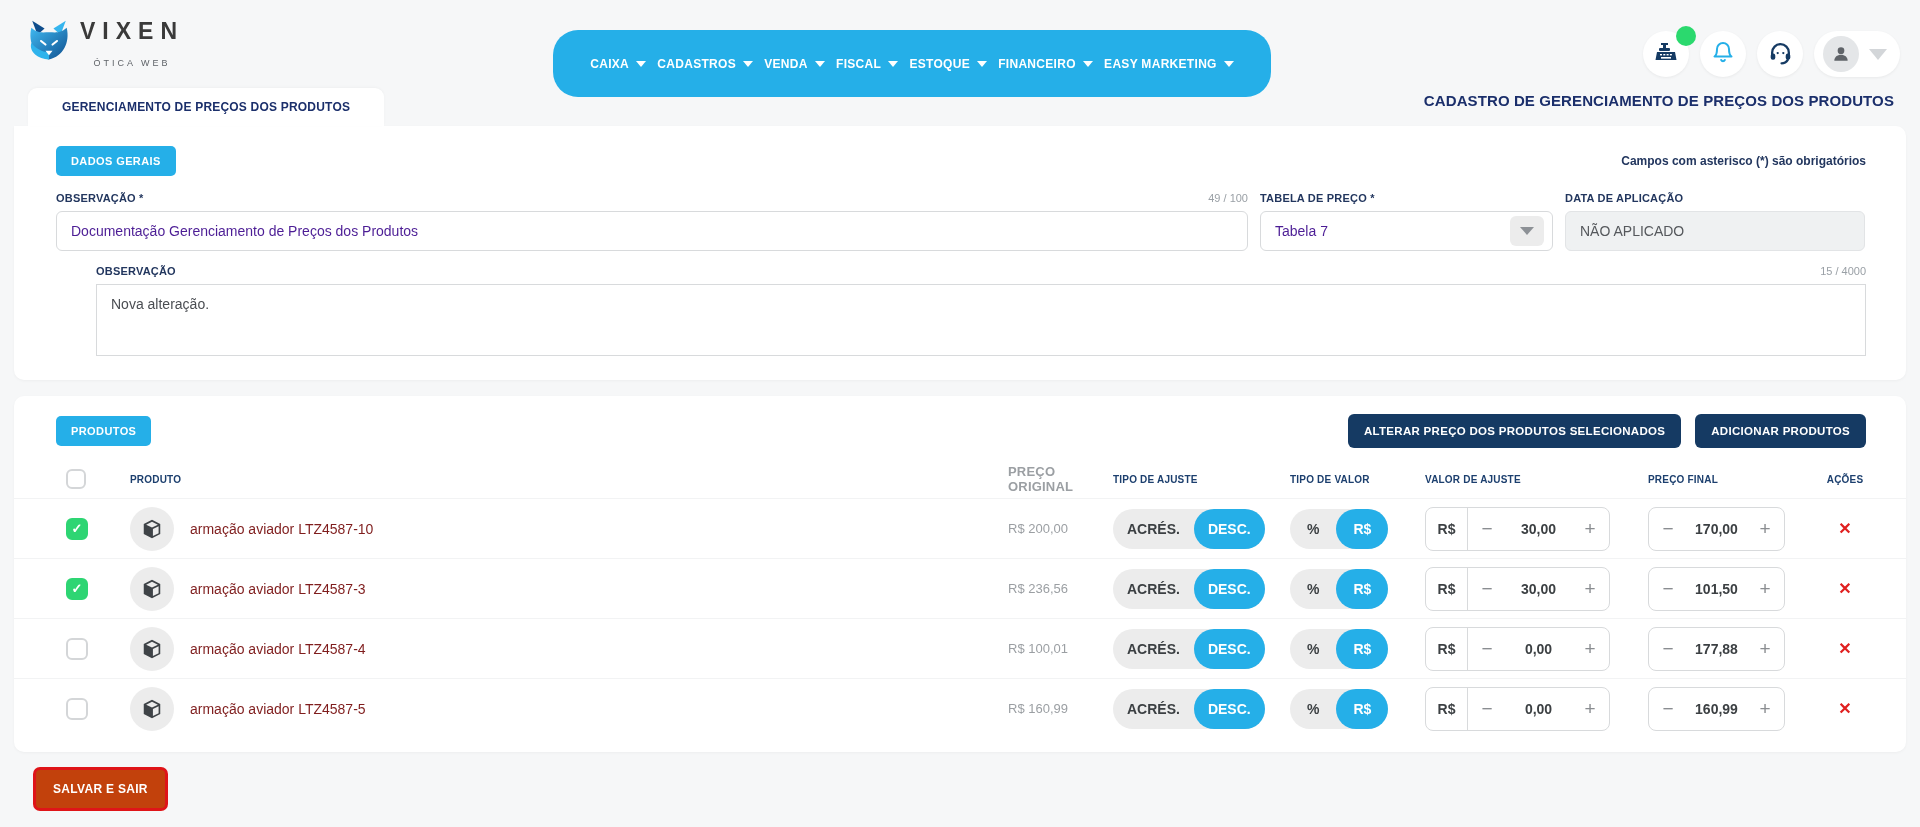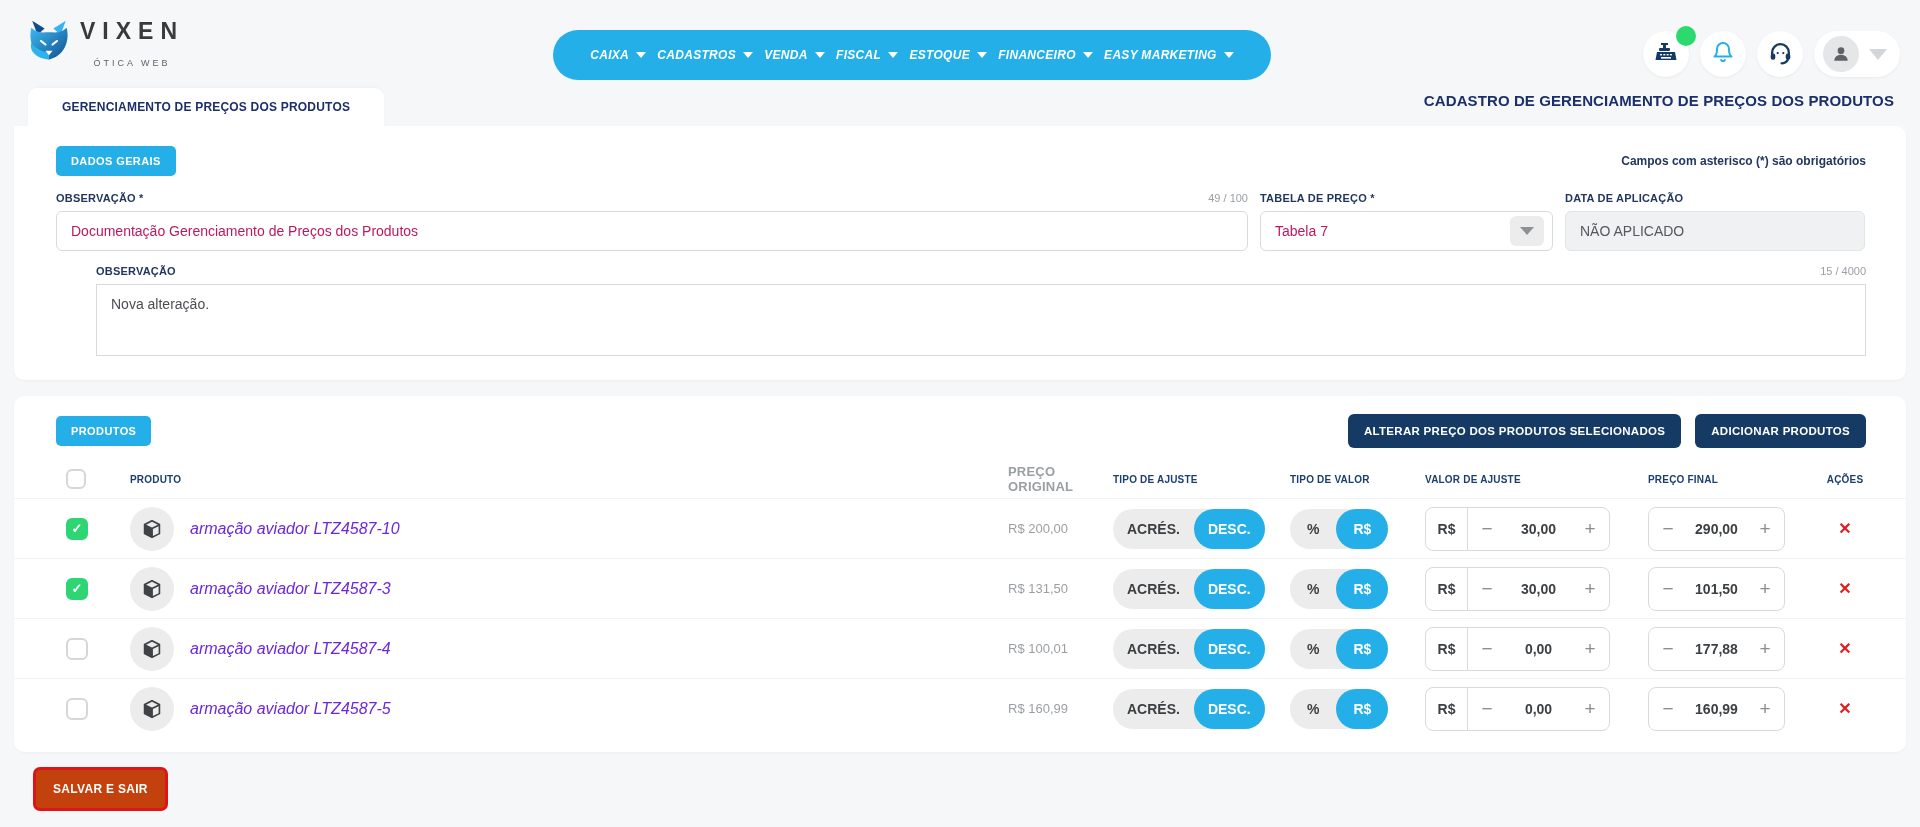--- a/index.html
+++ b/index.html
@@ -6,23 +6,23 @@
   html,body { width:1920px; height:827px; overflow:hidden;
     font-family:"Liberation Sans", sans-serif; background:#f6f7f8; }
 
   
   .topbar { position:relative; height:88px; }
   .logo { position:absolute; left:26px; top:18px; display:flex; align-items:center; gap:8px; cursor:pointer; }
   .logo-text { display:flex; flex-direction:column; align-items:center; }
   .logo-name { font-size:23px; font-weight:700; letter-spacing:7px; color:#3a3a3a; }
   .logo-sub  { font-size:9px; letter-spacing:3px; color:#5f6368; margin-top:13px; }
 
-  .navpill { position:absolute; left:553px; top:30px; width:718px; height:50px;
+  .navpill { position:absolute; left:553px; top:30px; width:718px; height:67px;
     background:#25afe8; border-radius:25px; display:flex; align-items:center;
-    justify-content:space-evenly; padding:0 26px;font-style:italic; }
+    justify-content:space-evenly; padding:0 26px; }
   .navitem { display:flex; align-items:center; gap:7px; color:#fff; font-size:12px;
     font-weight:700; letter-spacing:.3px; cursor:pointer; white-space:nowrap; }
   .chev-dn-w { width:0; height:0; border-left:5px solid transparent;
     border-right:5px solid transparent; border-top:6px solid #ffffff; }
 
   .topicons { position:absolute; right:20px; top:31px; display:flex; align-items:center; gap:11px; }
   .iconbtn { width:46px; height:46px; border-radius:50%; background:#fff;
     box-shadow:0 1px 3px rgba(0,0,0,.06); display:flex; align-items:center;
     justify-content:center; cursor:pointer; position:relative; }
   .greendot { position:absolute; top:-5px; right:-7px; width:20px; height:20px;
@@ -55,21 +55,21 @@
   .row-flex { display:flex; align-items:center; justify-content:space-between; }
   .req-note { font-size:12px; font-weight:600; color:#22365e; }
 
   .fields { display:flex; gap:12px; margin-top:16px; }
   .fg { display:flex; flex-direction:column; }
   .fg1 { width:1192px; } .fg2 { width:293px; } .fg3 { width:300px; }
   .lblrow { display:flex; justify-content:space-between; align-items:flex-end; margin-bottom:7px; }
   .flabel { font-size:11px; font-weight:700; letter-spacing:.2px; color:#22365e; }
   .counter { font-size:11px; color:#9aa0a6; }
   .input { height:40px; border:1px solid #d8dadc; border-radius:6px; background:#fff;
-    font-size:14px; color:#be185d; padding:0 14px; display:flex; align-items:center; }
+    font-size:14px; color:#4c1d95; padding:0 14px; display:flex; align-items:center; }
   .input.disabled { background:#eff1f2; border-color:#e2e4e6; color:#55585c; }
   .select { justify-content:space-between; cursor:pointer; }
   .selchev { width:34px; height:30px; background:#ececec; border-radius:6px;
     display:flex; align-items:center; justify-content:center; margin-right:-6px; }
   .chev-dn-s { width:0; height:0; border-left:7px solid transparent;
     border-right:7px solid transparent; border-top:8px solid #8d9196; }
   .obsrow { margin-top:14px;padding-left:40px; }
   .textarea { height:72px; border:1px solid #d8dadc; border-radius:0; background:#fff;
     font-size:14px; color:#4a4d52; padding:11px 14px; align-items:flex-start; display:flex; }
 
@@ -79,21 +79,21 @@
   .navybtn { background:#153a63; color:#fff; font-size:11.5px; font-weight:700;
     letter-spacing:.3px; border:none; border-radius:6px; padding:0 16px; height:34px; cursor:pointer; }
 
   .thead { display:flex; align-items:center; height:38px; margin-top:12px; }
   .th { font-size:10px; font-weight:700; letter-spacing:.2px; color:#1c3f6e; }
   .trow { display:flex; align-items:center; height:60px; border-top:1px solid #f2f3f4; }
 
   .c-check { margin-left:52px; width:24px; display:flex; }
   .c-avatar { margin-left:40px; width:44px; display:flex; }
   .c-prodhdr { margin-left:40px; width:878px; }
-  .c-name { margin-left:16px; width:818px; font-size:16px; color:#6d28d9;font-style:italic; }
+  .c-name { margin-left:16px; width:818px; font-size:14px; color:#7f1d1d; }
   .c-price { width:105px; font-size:13px; color:#9b9fa3; }
   .c-adjust { width:150px; display:flex; }
   .c-vtype { margin-left:27px; width:100px; display:flex; }
   .c-vadjust { margin-left:35px; width:185px; display:flex; }
   .c-final { margin-left:38px; width:137px; display:flex; }
   .c-actions { margin-left:25px; width:70px; display:flex; justify-content:center; }
 
   .cb { width:22px; height:22px; border:2px solid #d4d6d8; border-radius:6px;
     background:#fff; cursor:pointer; display:flex; align-items:center; justify-content:center; }
   .cb.checked { background:#2ed573; border-color:#2ed573; }
@@ -338,42 +338,42 @@
         <span class="stepper">
       <span class="prefix">R$</span>
       <span class="sbtn">−</span>
       <span class="sval">30,00</span>
       <span class="sbtn">+</span>
     </span>
       </span>
     <span class="c-final">
         <span class="stepper">
       <span class="sbtn">−</span>
-      <span class="sval">290,00</span>
+      <span class="sval">170,00</span>
       <span class="sbtn">+</span>
     </span>
       </span>
     <span class="c-actions">
         <span class="delx">✕</span>
       </span>
   </div>
 
   <div class="trow">
     <span class="c-check">
         <span class="cb checked"></span>
       </span>
     <span class="c-avatar">
         <span class="avatar">
       <svg width="22" height="22" viewBox="0 0 24 24" fill="#3f4347">
             <path d="M12 2 L21 6.5 V17.5 L12 22 L3 17.5 V6.5 Z M12 4.2 L5.6 7.3 L12 10.4 L18.4 7.3 Z M4.8 9 L11 12 V19.6 L4.8 16.5 Z M19.2 9 L13 12 V19.6 L19.2 16.5 Z"></path>
           </svg>
     </span>
       </span>
     <span class="c-name">armação aviador LTZ4587-3</span>
-    <span class="c-price">R$ 131,50</span>
+    <span class="c-price">R$ 236,56</span>
     <span class="c-adjust">
         <span class="toggle">
       <span class="seg pad-a">ACRÉS.</span>
       <span class="seg pad-a active">DESC.</span>
     </span>
       </span>
     <span class="c-vtype">
         <span class="toggle">
       <span class="seg pad-b">%</span>
       <span class="seg pad-b active">R$</span>

